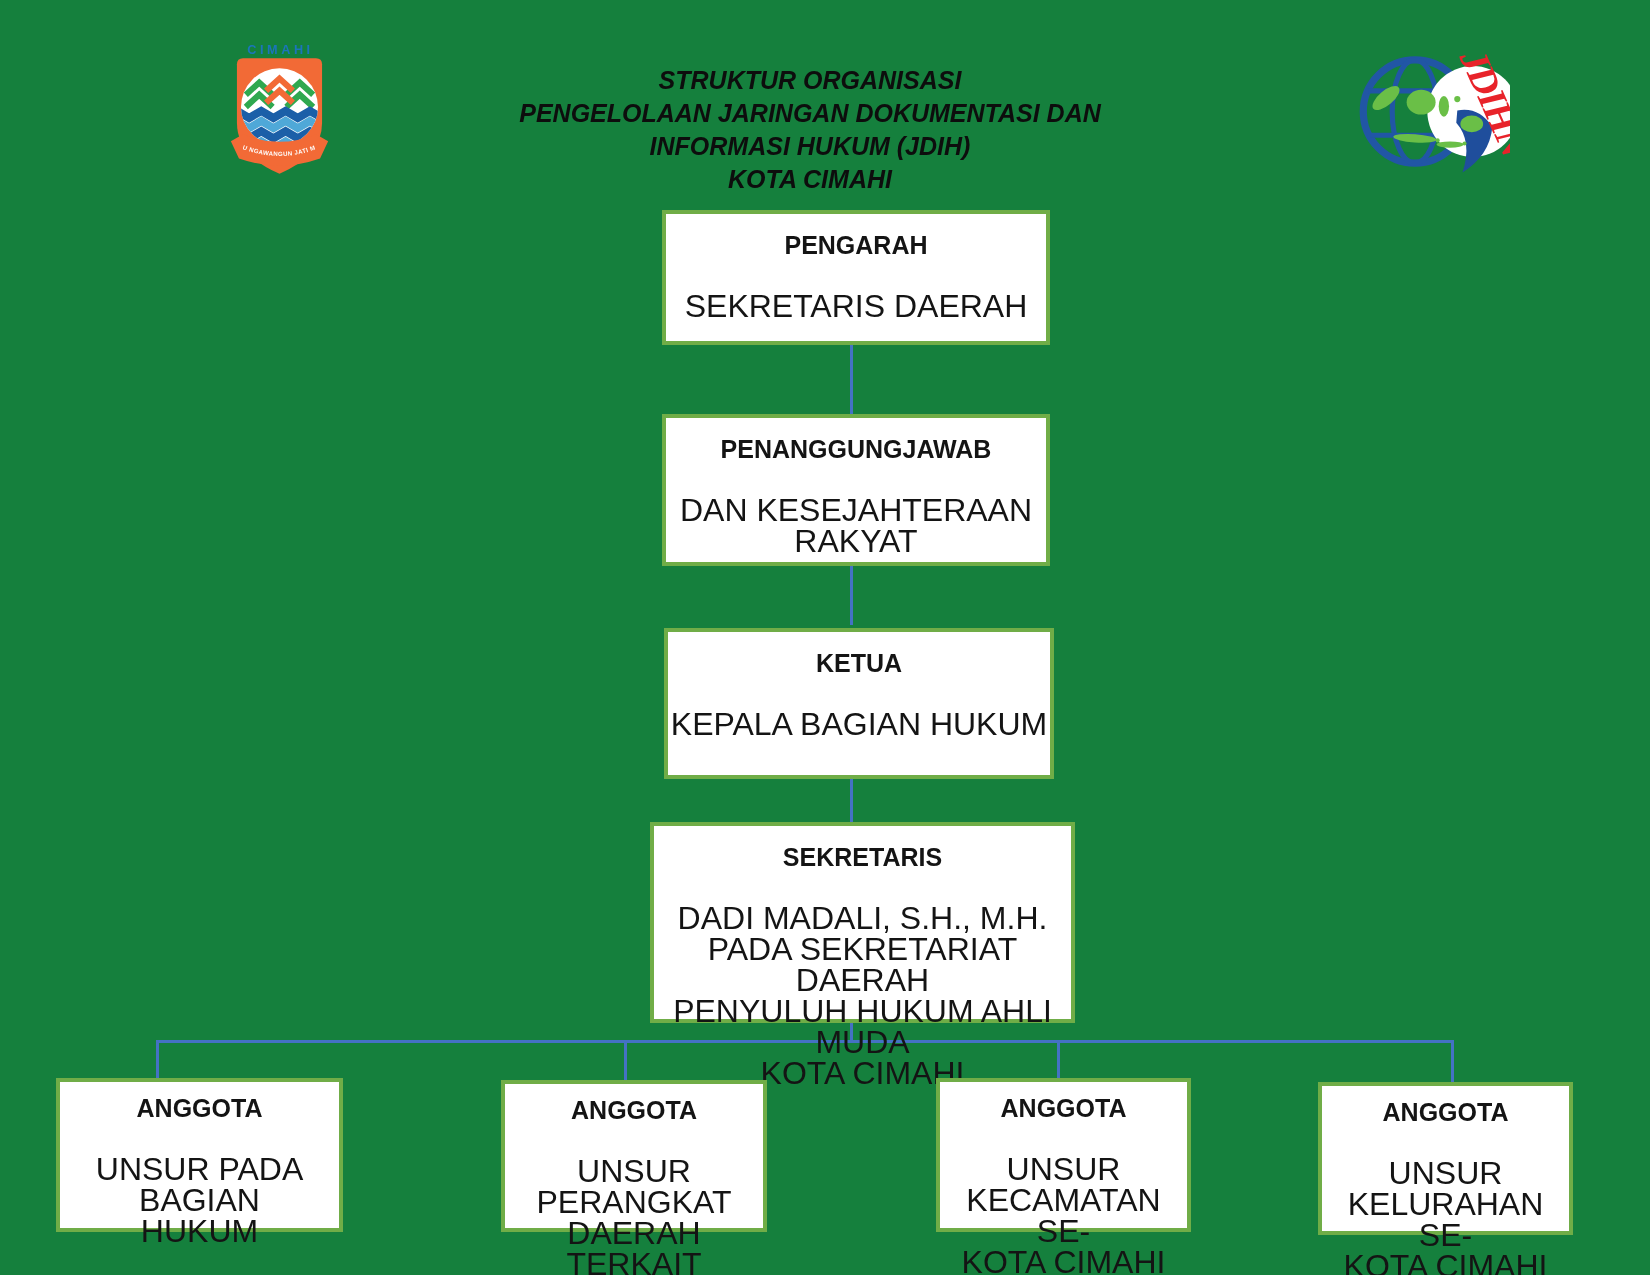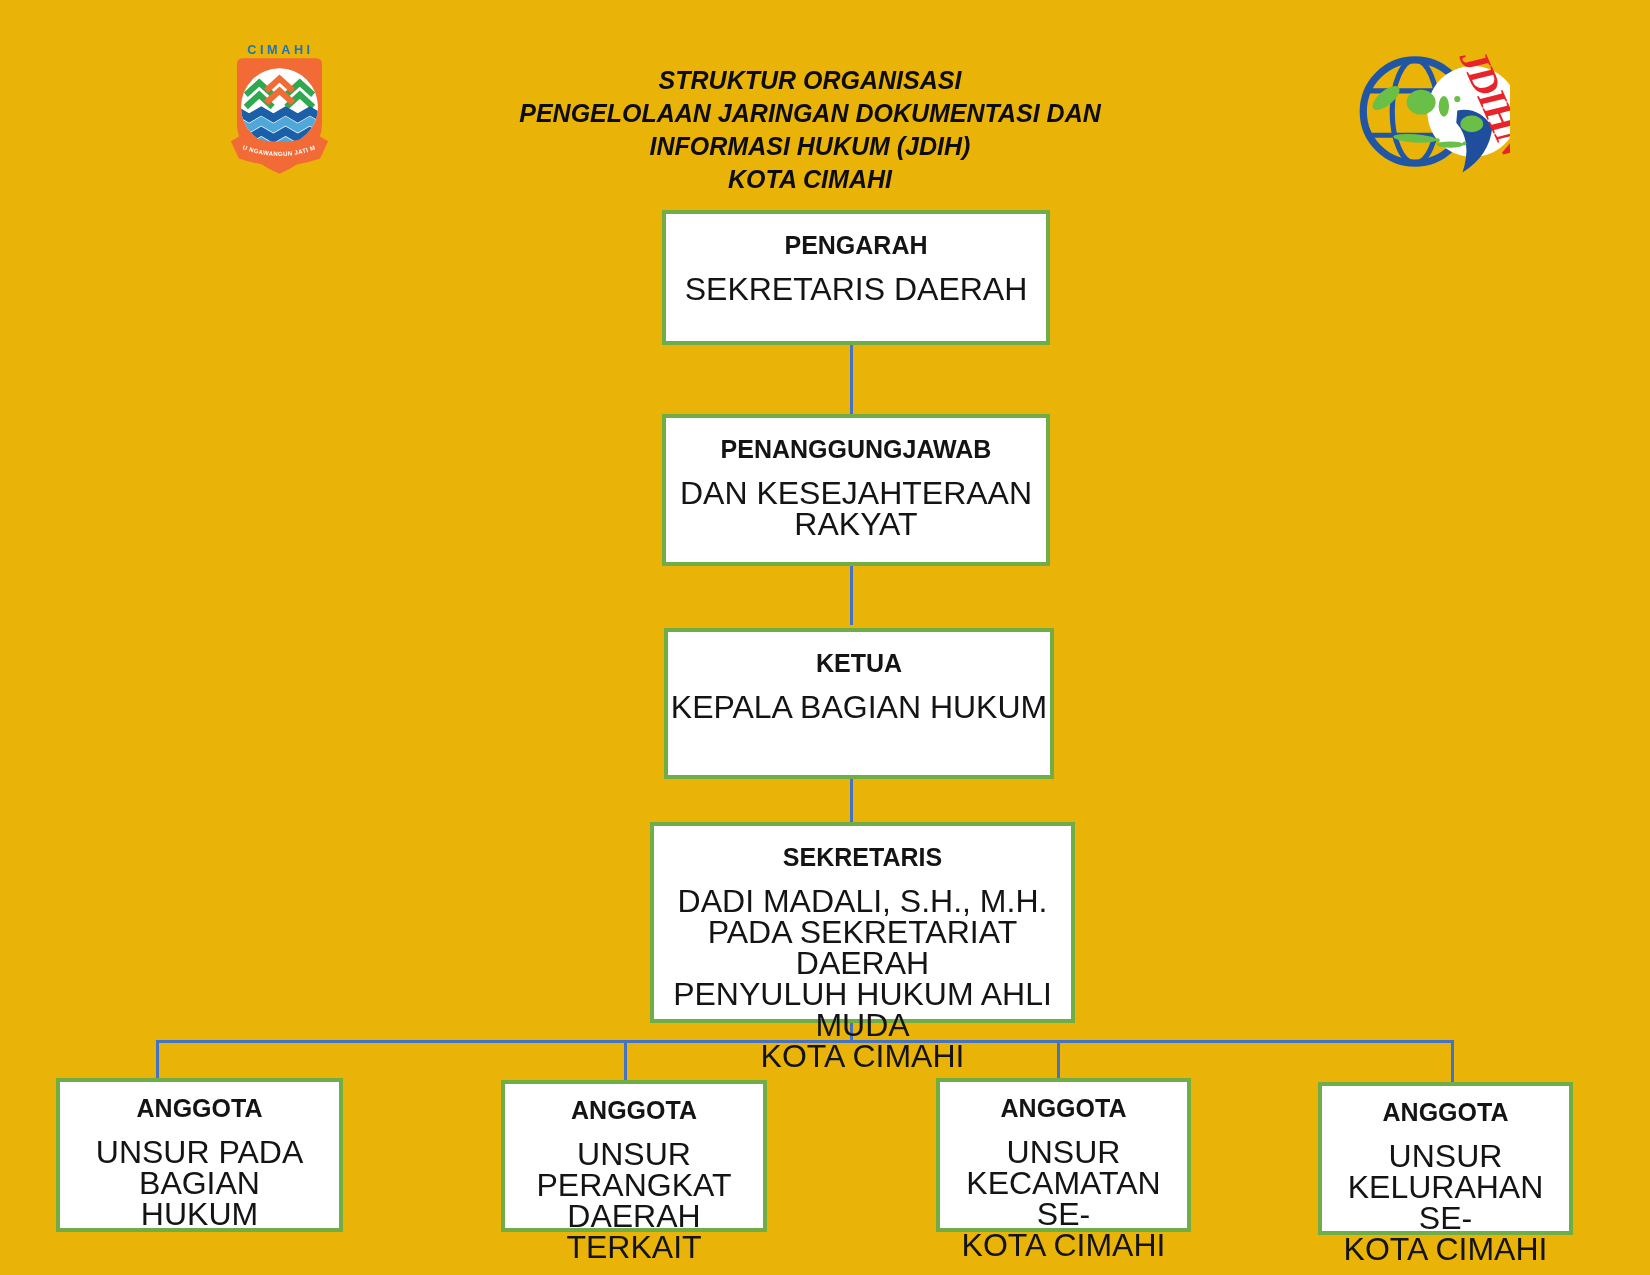--- a/index.html
+++ b/index.html
@@ -1,26 +1,26 @@
 <!DOCTYPE html>
 <html><head>
 <meta charset="utf-8">
 <style>
   html,body{margin:0;padding:0;background:#fff;}
-  .canvas{position:relative;width:1650px;height:1275px;background:#eab308;
+  .canvas{position:relative;width:1650px;height:1275px;background:#15803d;
           font-family:"Liberation Sans",sans-serif;overflow:hidden;}
 
   
   .title{position:absolute;left:425px;top:64px;width:770px;text-align:center;
          font-weight:bold;font-size:25px;line-height:33px;color:#0d0d0d;}
   .title span{display:block;font-style:italic;}
 
   
   .node{position:absolute;border:4px solid #70ad47;background:#fff;box-sizing:border-box;
-        display:flex;flex-direction:column;align-items:center;text-align:center;color:#141414;}
+        display:flex;flex-direction:column;align-items:center;text-align:center;color:#141414;gap:17px;}
   .node .role{font-weight:bold;font-size:25px;margin-top:15px;line-height:33px;}
   .node.small-pad .role{margin-top:10px;}
   .node .holder{font-size:32px;line-height:31px;margin-top:12px;}
   .node .holder span{display:block;}
 
   
   .conn{position:absolute;background:#4472c4;}
 
   .logo{position:absolute;}
 </style>

